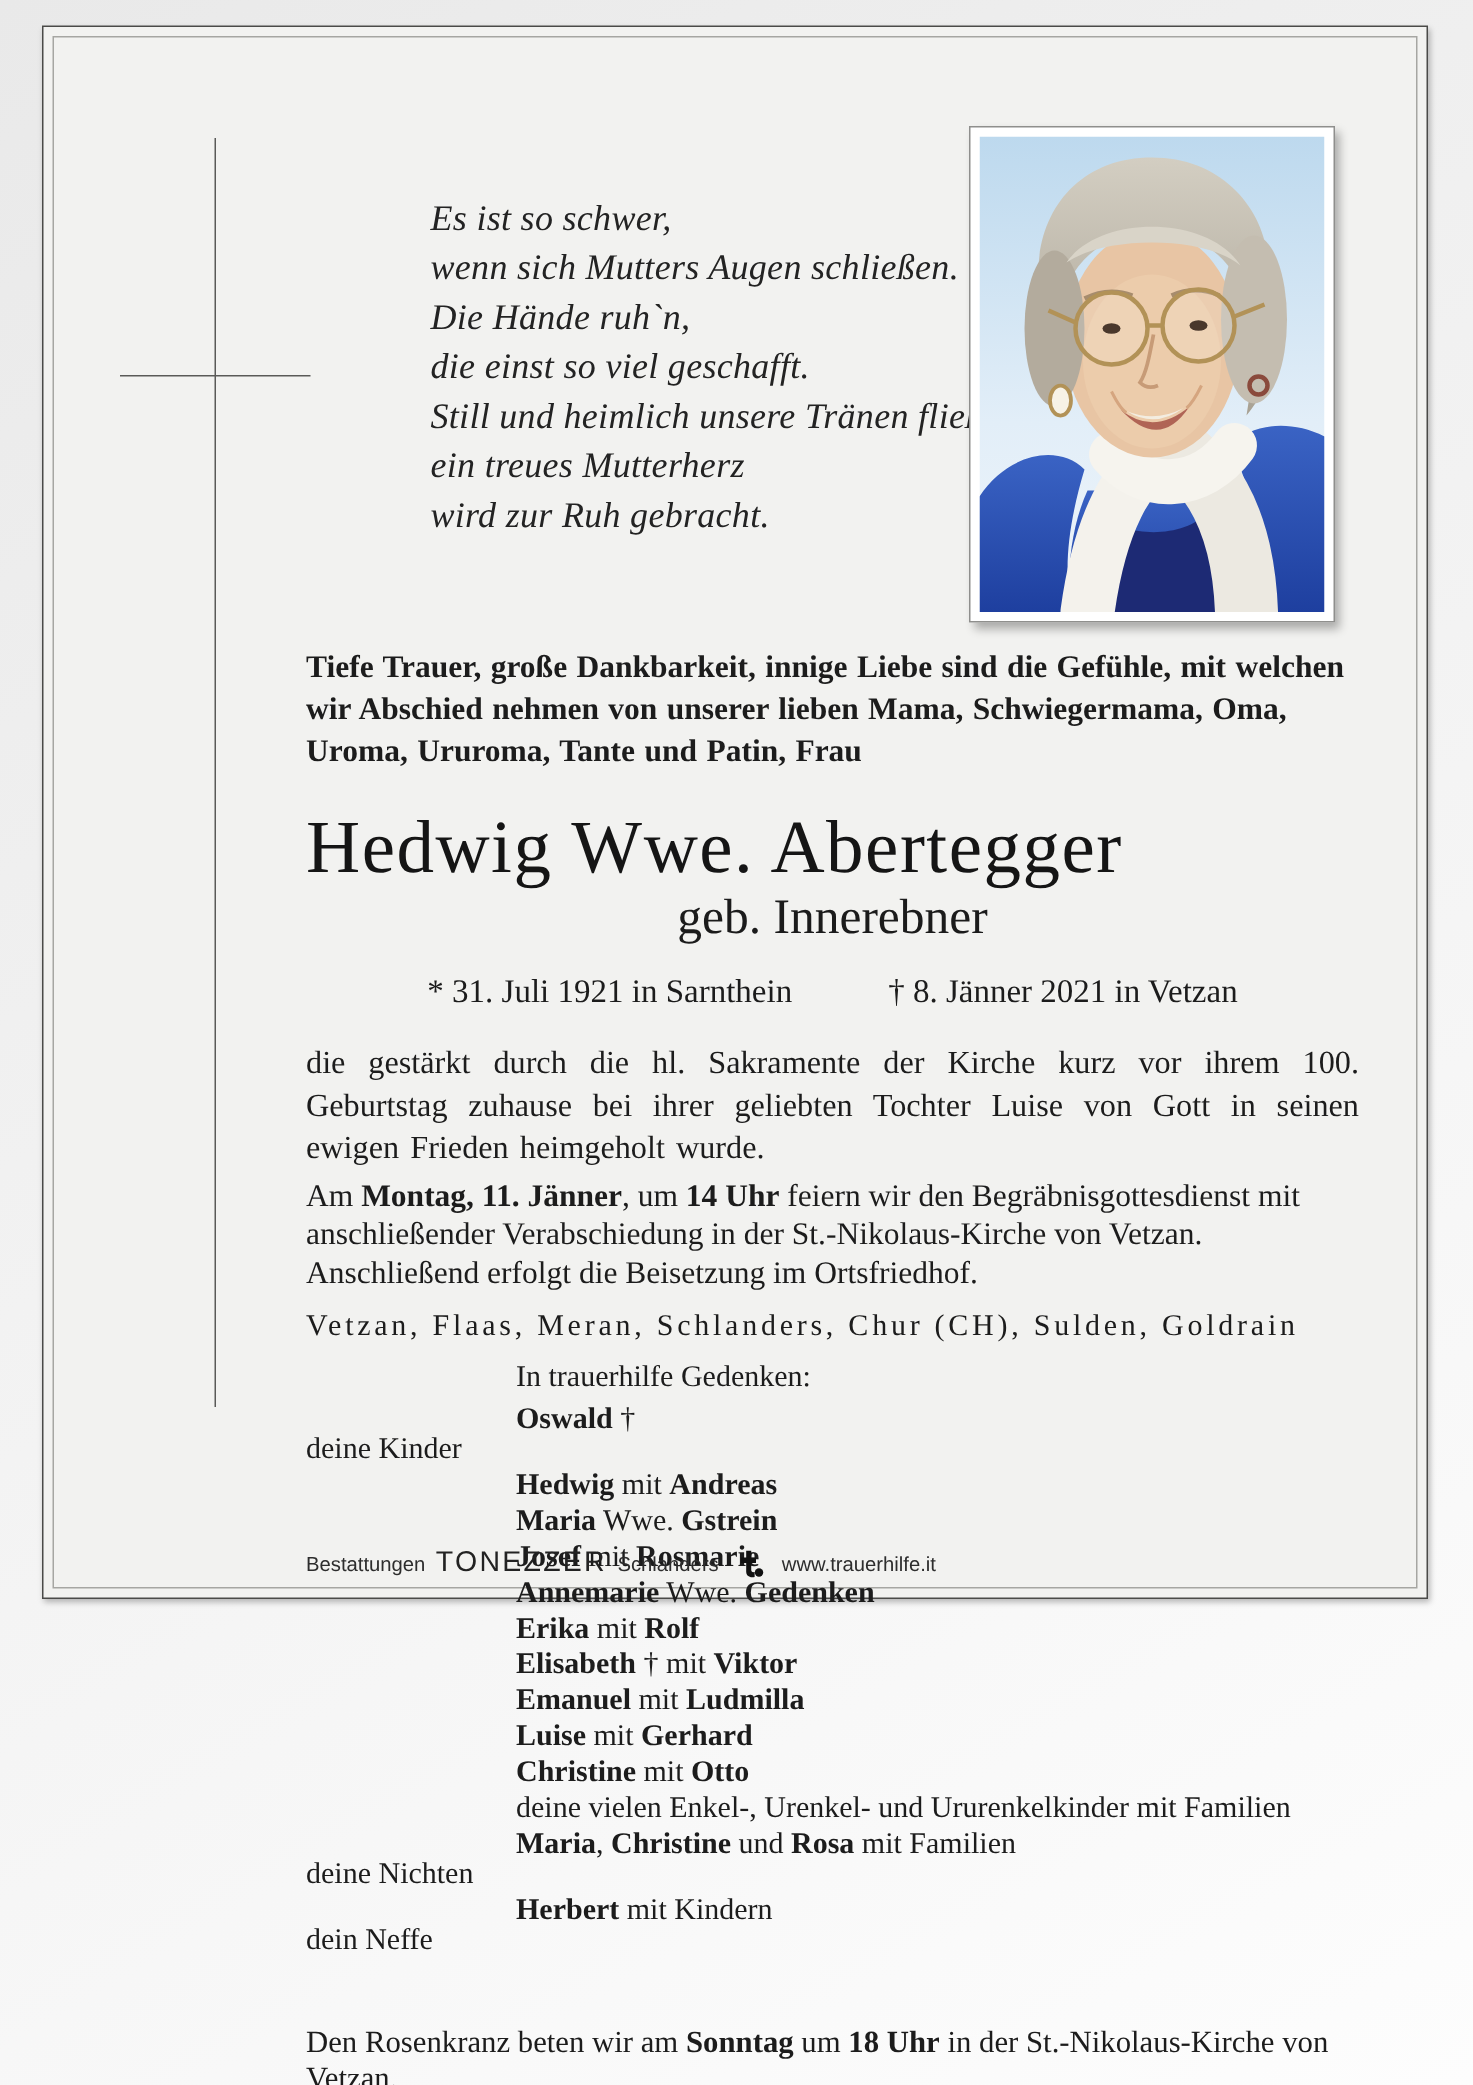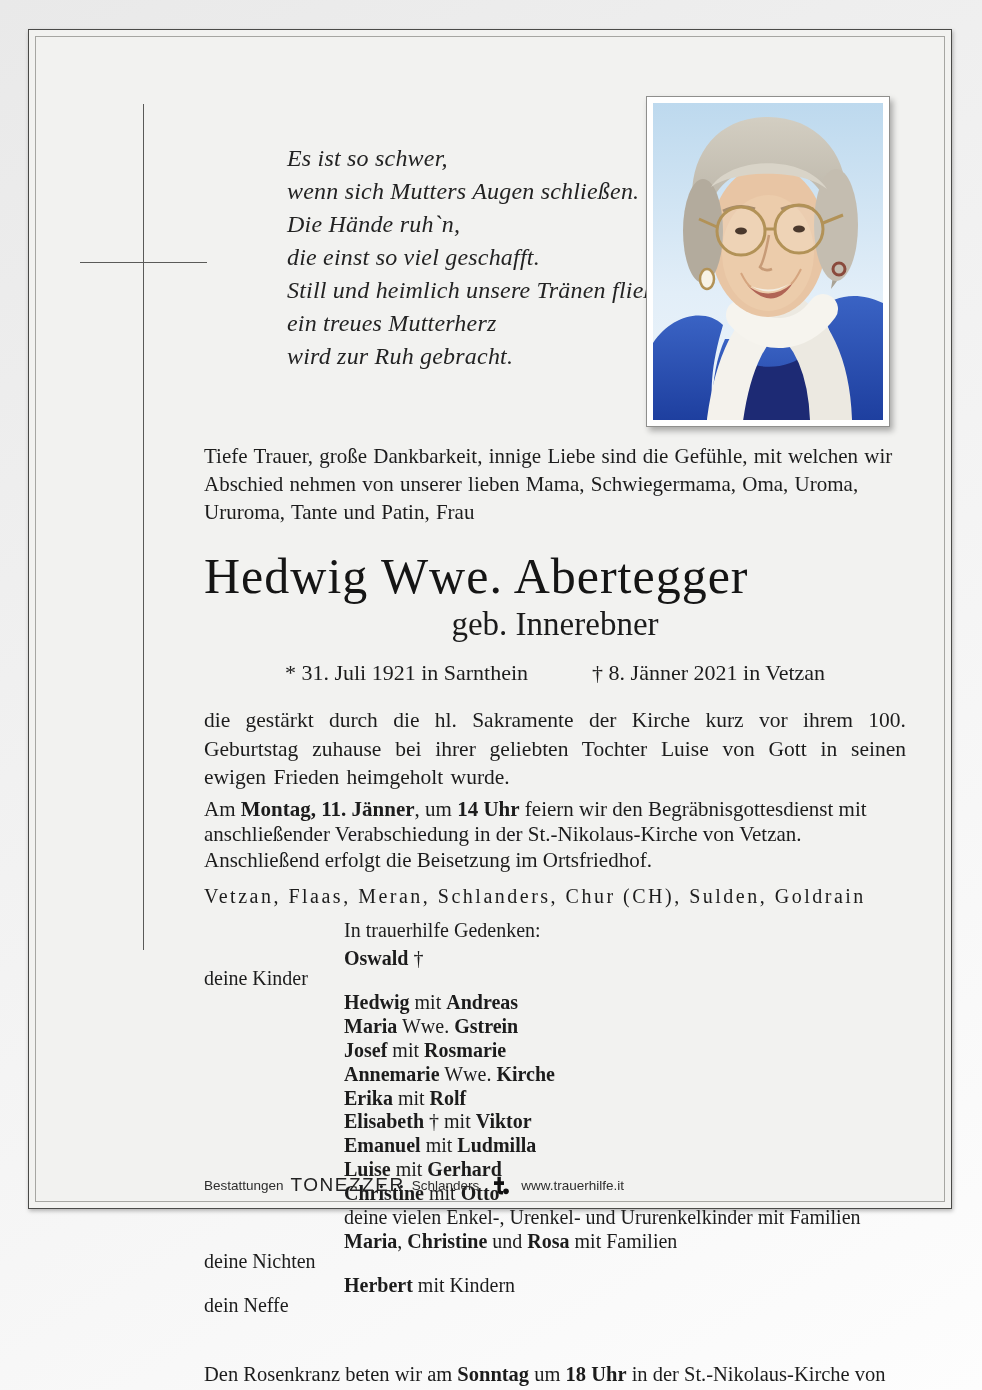--- a/index.html
+++ b/index.html
@@ -14,21 +14,21 @@
   *{margin:0;padding:0;box-sizing:border-box;}
   html,body{width:982px;height:1390px;}
   body{
     font-family:"Liberation Serif", serif;
     color:var(--ink);
     background:linear-gradient(150deg, var(--page-bg-a) 0%, #f2f2f2 45%, var(--page-bg-b) 100%);
     position:relative;
     overflow:hidden;
   }
   .card{
-    position:absolute; left:28px; top:29px; width:924px; height:1180px;
+    position:absolute; left:28px; top:17px; width:924px; height:1049px;
     background:var(--card-bg);
     border:1px solid var(--frame-dark);
     box-shadow:1px 2px 4px rgba(0,0,0,.28);
   }
   .card-inner-frame{
     position:absolute; inset:6px;
     border:1px solid var(--frame-light);
     pointer-events:none;
   }
   
@@ -48,21 +48,21 @@
     background:#fff; border:1px solid #8f8f8d; padding:6px;
     box-shadow:3px 4px 6px rgba(0,0,0,.30);
   }
   .photo svg{display:block; width:100%; height:100%;}
 
   
   .content{
     position:absolute; left:175px; top:412px; width:702px;
     font-size:21px; line-height:28px;
   }
-  .intro{word-spacing:1px;}
+  .intro{word-spacing:1px;font-weight:bold;}
   .deceased-name{
     text-align:left; font-size:50px; line-height:56px; letter-spacing:1px;
     margin-top:22px; font-weight:400; color:#151515;
   }
   .maiden-name{text-align:center; font-size:33px; line-height:40px; color:#1b1b1b;}
   .dates{
     display:flex; justify-content:center; gap:64px;
     margin-top:16px; font-size:22px; line-height:26px;
   }
   .para-passing{margin-top:20px; text-align:justify; word-spacing:2px; line-height:28.5px; font-size:21.5px;}
@@ -199,21 +199,21 @@
       <div class="family-row">
         <span class="family-label"></span>
         <span><b>Maria</b><span> Wwe. </span><b>Gstrein</b></span>
       </div>
       <div class="family-row">
         <span class="family-label"></span>
         <span><b>Josef</b><span> mit </span><b>Rosmarie</b></span>
       </div>
       <div class="family-row">
         <span class="family-label"></span>
-        <span><b>Annemarie</b><span> Wwe. </span><b>Kirche</b></span>
+        <span><b>Annemarie</b><span> Wwe. </span><b>Gedenken</b></span>
       </div>
       <div class="family-row">
         <span class="family-label"></span>
         <span><b>Erika</b><span> mit </span><b>Rolf</b></span>
       </div>
       <div class="family-row">
         <span class="family-label"></span>
         <span><b>Elisabeth</b><span> † mit </span><b>Viktor</b></span>
       </div>
       <div class="family-row">

